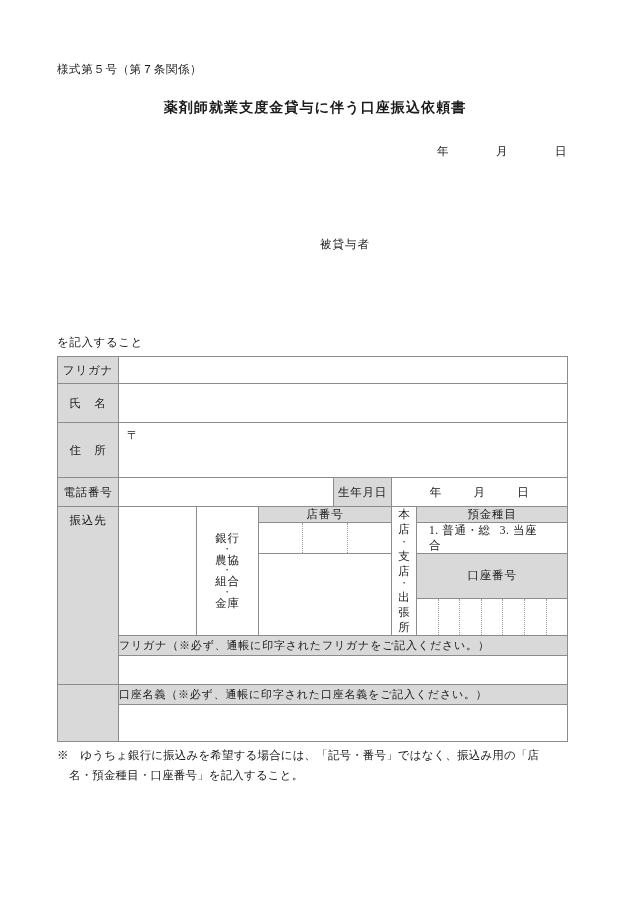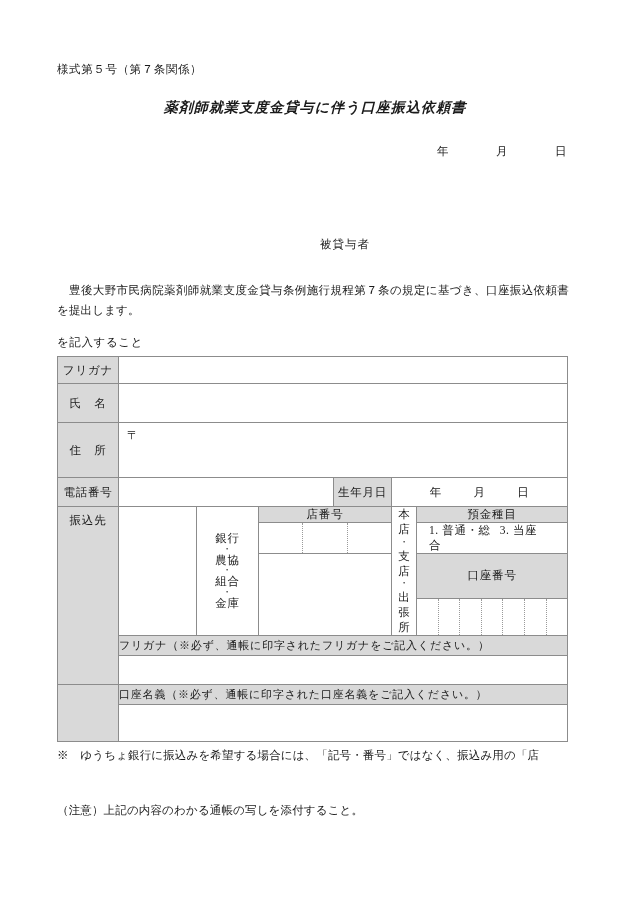--- a/index.html
+++ b/index.html
@@ -34,21 +34,20 @@
   }
   .doc-title {
     position: absolute;
     left: 0; top: 99px;
     width: 630px;
     text-align: center;
     font-size: 14px;
     font-weight: bold;
     letter-spacing: 1.1px;
     white-space: nowrap;
-    font-style: italic;
   }
   .date-line {
     position: absolute;
     left: 437px; top: 144px;
     width: 130px;
     display: flex;
     justify-content: space-between;
     font-size: 11.5px;
     letter-spacing: 0.5px;
   }
@@ -198,21 +197,20 @@
 
   <div class="date-line">
     <span>年</span>
     <span>月</span>
     <span>日</span>
   </div>
 
 
   <div class="borrower">被貸与者</div>
 
-  <div class="body-text">豊後大野市民病院薬剤師就業支度金貸与条例施行規程第７条の規定に基づき、口座振込依頼書を提出します。</div>
 
   <div class="table-caption">を記入すること</div>
 
   <table class="form-table">
     <colgroup>
       <col style="width:61px">
       <col style="width:78px">
       <col style="width:62px">
       <col style="width:25px">
       <col style="width:25px">
@@ -329,17 +327,17 @@
     </tr>
     <tr>
       <td class="shade" style="border-top:none"></td>
       <td class="cell-blank" colspan="13" style="height:36px"></td>
     </tr>
   </tbody>
     </table>
 
   <div class="foot foot-1">
     <span>※　ゆうちょ銀行に振込みを希望する場合には、「記号・番号」ではなく、振込み用の「店</span>
+    <span class="cont">名・預金種目・口座番号」を記入すること。</span>
   </div>
 
-  <div class="foot foot-2">（注意）上記の内容のわかる通帳の写しを添付すること。</div>
 
 </div>
 
 </body></html>

